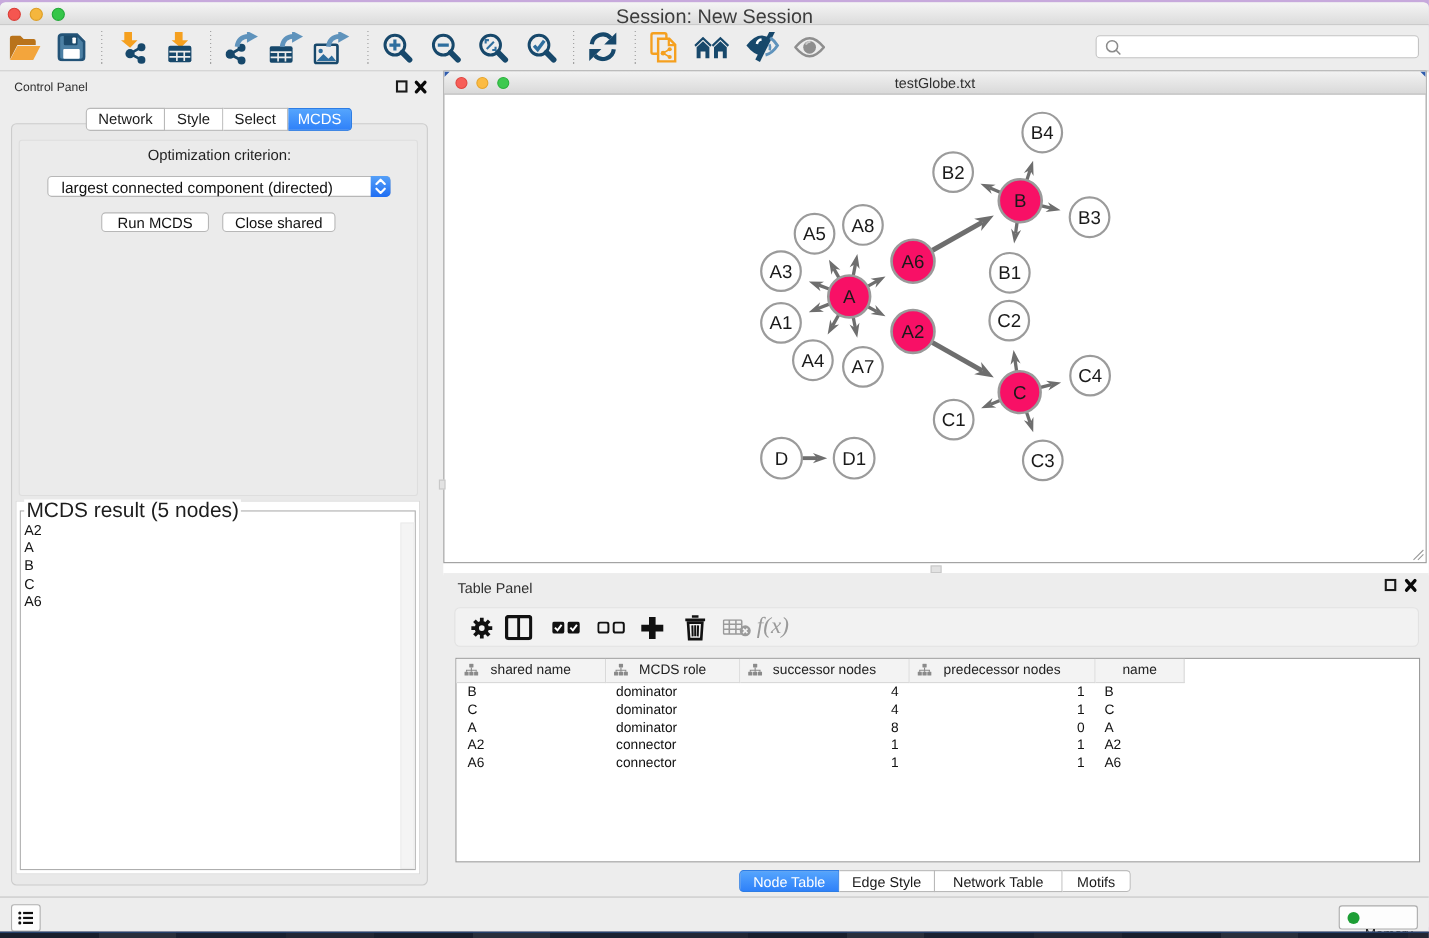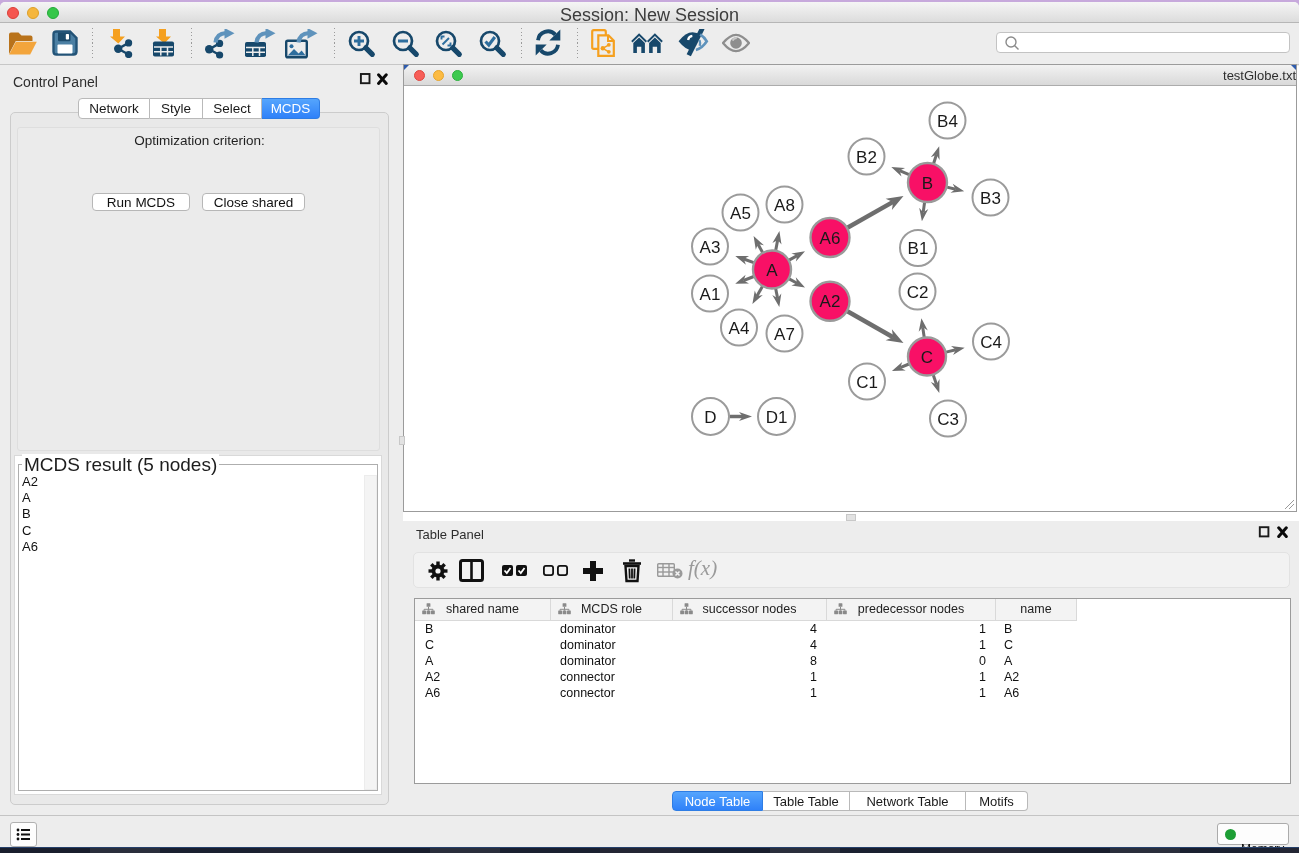--- a/index.html
+++ b/index.html
@@ -25,21 +25,21 @@
 .toolbar { position:absolute; left:0; top:22px; width:1299px; height:41px;
   background:#ededed; border-bottom:1px solid #c7c7c7; }
 .tbi { position:absolute; top:0; }
 .tsep { position:absolute; top:4px; width:1px; height:32px;
   background-image:repeating-linear-gradient(#9b9b9b 0 1.2px, transparent 1.2px 3.6px); }
 .search { position:absolute; left:996px; top:8px; width:294px; height:21px;
   background:#fff; border:1px solid #c3c3c3; border-radius:4px; }
 
 .main { position:absolute; left:0; top:63px; width:1299px; height:754px; background:#ededed; }
 
-.cp-title { position:absolute; left:13px; top:9px; font-size:14px; color:#2e2e2e; }
+.cp-title { position:absolute; left:13px; top:9px; font-size:11px; color:#2e2e2e; }
 .panebox { position:absolute; left:10px; top:47px; width:379px; height:693px;
   background:#e9e9e9; border:1px solid #cccccc; border-radius:5px; }
 .tabs { position:absolute; left:78px; top:33px; height:21px; display:flex; z-index:5; }
 .tab { height:21px; font-size:13.5px; color:#1a1a1a; background:#ffffff;
   border:1px solid #b9b9b9; border-left:none; display:flex; align-items:center; justify-content:center; }
 .tab.first { border-left:1px solid #b9b9b9; border-radius:4px 0 0 4px; }
 .tab.last { border-radius:0 4px 4px 0; }
 .tab.sel { background:linear-gradient(#55a5fd,#2f81f9); color:#fff; border-color:#2e7de4; }
 .innerpane { position:absolute; left:7px; top:14px; width:363px; height:324px;
   background:#ebebeb; border:1px solid #dedede; border-radius:3px; }
@@ -59,21 +59,21 @@
 .fs-legend { position:absolute; left:7px; top:-2px; background:#ffffff; padding:0 2px;
   font-size:19px; color:#1d1d1d; }
 .fs-list { position:absolute; left:7px; top:18px; font-size:13px; color:#111; line-height:16.2px; }
 .fs-scroll { position:absolute; left:349px; top:19px; width:13px; height:315px;
   background:#f4f4f4; border:1px solid #ececec; }
 
 .netwin { position:absolute; left:403px; top:-1px; width:894px; height:448px;
   background:#fff; border:1px solid #9b9b9b; }
 .netwin .wtitle { position:absolute; left:0; top:0; width:100%; height:21px;
   background:linear-gradient(#f2f2f2,#d9d9d9); border-bottom:1px solid #acacac; }
-.netwin .wtitle .t { position:absolute; width:100%; text-align:right; top:3px;
+.netwin .wtitle .t { position:absolute; width:100%; text-align:center; top:3px;
   font-size:13px; color:#2e2e2e; }
 .wl { position:absolute; top:5px; width:11px; height:11px; border-radius:50%; }
 .wl.r { left:10px; background:#f75e58; border:0.5px solid #e04640; }
 .wl.y { left:29px; background:#fcbb42; border:0.5px solid #e6a52c; }
 .wl.g { left:48px; background:#3dc94f; border:0.5px solid #2bb13d; }
 .grip { position:absolute; right:1px; bottom:1px; width:12px; height:12px; }
 
 .tablepanel { position:absolute; left:403px; top:456px; width:896px; height:296px; background:#ededed; }
 .tp-title { position:absolute; left:13px; top:6px; font-size:13px; color:#2e2e2e; }
 .tp-toolbar { position:absolute; left:10px; top:31px; width:877px; height:36px;
@@ -275,20 +275,27 @@
     <div class="panebox"></div>
     <div class="tabs">
       <div class="tab first" style="width:72px">Network</div>
       <div class="tab" style="width:53px">Style</div>
       <div class="tab" style="width:59px">Select</div>
       <div class="tab sel last" style="width:58px">MCDS</div>
     </div>
     <div style="position:absolute;left:10px;top:48px;width:379px;height:693px;">
       <div class="innerpane"></div>
       <div class="optlabel">Optimization criterion:</div>
+      <div class="combo">
+        <div class="txt">largest connected component (directed)</div>
+        <div class="cap"><svg width="18" height="19" viewBox="0 0 18 19">
+          <path d="M5.2 7.2 L9 3.4 L12.8 7.2" stroke="#fff" stroke-width="2" fill="none" stroke-linecap="round" stroke-linejoin="round"></path>
+          <path d="M5.2 11.6 L9 15.4 L12.8 11.6" stroke="#fff" stroke-width="2" fill="none" stroke-linecap="round" stroke-linejoin="round"></path>
+            </svg></div>
+      </div>
       <div class="btn" style="left:82px;top:80px;width:98px;line-height:17px;">Run MCDS</div>
       <div class="btn" style="left:192px;top:80px;width:103px;line-height:17px;">Close shared</div>
       <div class="fs-outer">
         <div class="fs-border"></div>
         <div class="fs-scroll"></div>
         <div class="fs-legend">MCDS result (5 nodes)</div>
         <div class="fs-list">A2<br>A<br>B<br>C<br>A6</div>
       </div>
     </div>
 
@@ -522,21 +529,21 @@
       <div class="td" style="left:412px;top:70px;width:159px;text-align:right">1</div>
       <div class="td" style="left:589px;top:70px;width:60px">A2</div>
       <div class="td" style="left:10px;top:86px;width:120px">A6</div>
       <div class="td" style="left:145px;top:86px;width:110px">connector</div>
       <div class="td" style="left:258px;top:86px;width:144px;text-align:right">1</div>
       <div class="td" style="left:412px;top:86px;width:159px;text-align:right">1</div>
       <div class="td" style="left:589px;top:86px;width:60px">A6</div>
       </div>
       <div class="bottabs">
         <div class="btab sel first" style="width:91px">Node Table</div>
-        <div class="btab" style="width:87px">Table Table</div>
+        <div class="btab" style="width:87px">Edge Style</div>
         <div class="btab" style="width:116px">Network Table</div>
         <div class="btab last" style="width:62px">Motifs</div>
       </div>
     </div>
   </div>
   <div class="statusbar">
     <div class="listbtn"><svg width="25" height="23" viewBox="0 0 25 23">
       <circle cx="7" cy="7" r="1.4" fill="#111"></circle>
           <rect x="10" y="6" width="9" height="2" fill="#111"></rect>
       <circle cx="7" cy="11.5" r="1.4" fill="#111"></circle>

